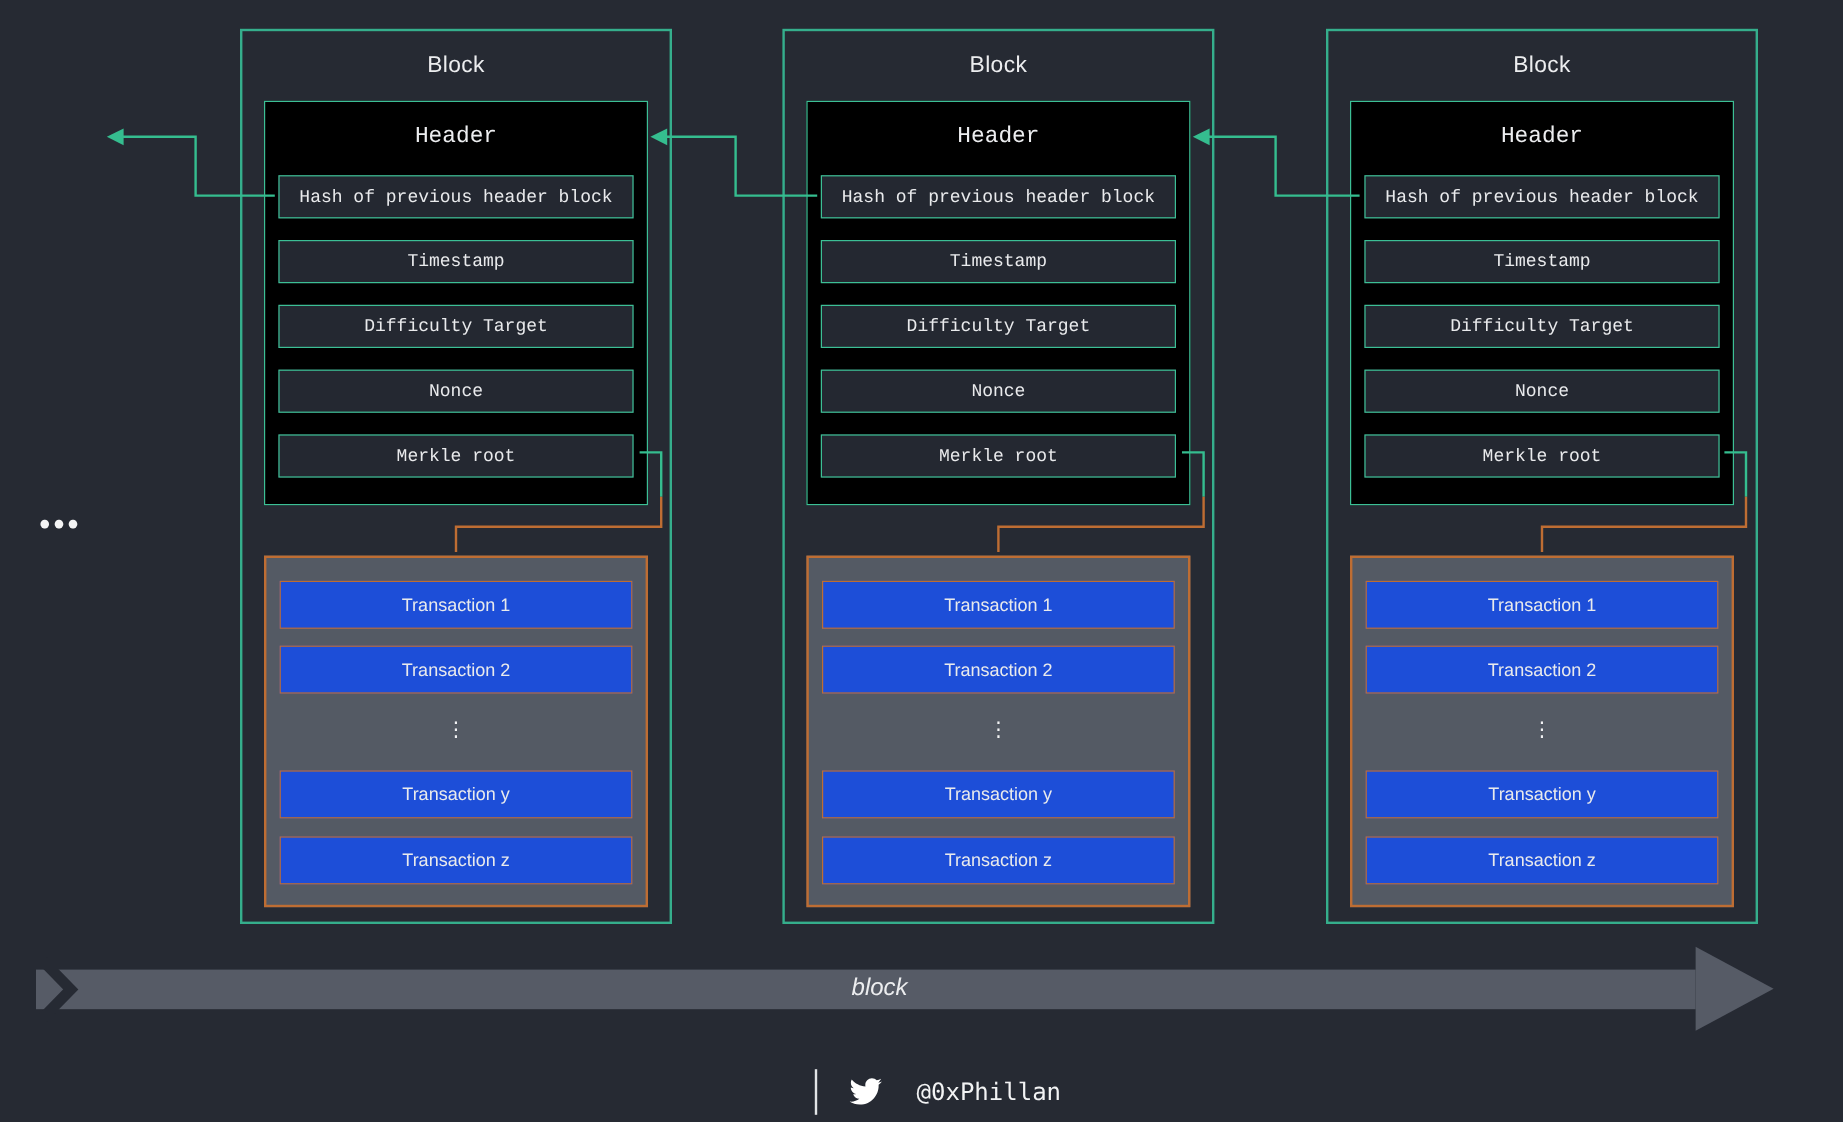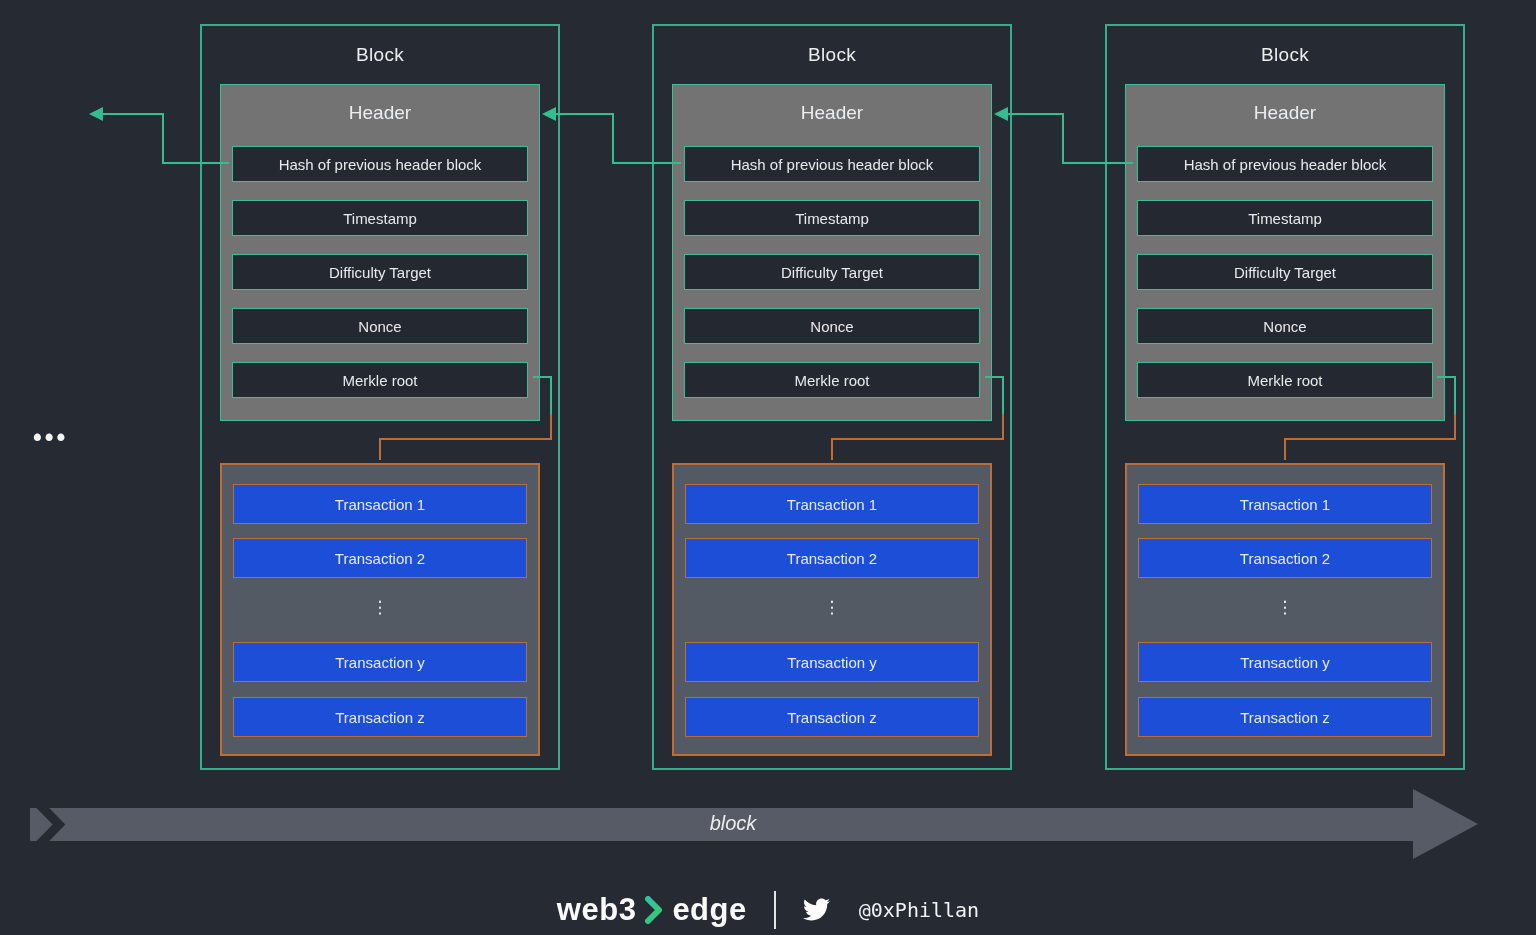--- a/index.html
+++ b/index.html
@@ -4,21 +4,21 @@
 <style>
   html,body{margin:0;padding:0;background:#1d2129;}
   .canvas{
     position:relative;width:1536px;height:935px;background:#262A33;
     font-family:"Liberation Sans",sans-serif;color:#ECEDEF;overflow:hidden;
   }
   
   .block{position:absolute;top:24px;width:360px;height:746px;border:2px solid #35AE8C;box-sizing:border-box;z-index:1;}
   .block.b1{left:200px;} .block.b2{left:652px;} .block.b3{left:1105px;}
   .block-title{position:absolute;top:0;left:0;right:0;height:58px;display:flex;align-items:center;justify-content:center;font-size:19px;letter-spacing:.3px;}
-  .header-panel{position:absolute;top:58px;left:18px;right:18px;height:337px;background:#737373;border:1.5px solid #3CBF95;box-sizing:border-box;}
+  .header-panel{position:absolute;top:58px;left:18px;right:18px;height:337px;background:#000000;border:1.5px solid #3CBF95;box-sizing:border-box;font-family:Liberation Mono, monospace;}
   .header-title{position:absolute;top:0;left:0;right:0;height:56px;display:flex;align-items:center;justify-content:center;font-size:19px;}
   .field{position:absolute;left:11px;right:11px;height:36px;background:#242831;border:1.5px solid #3CBF95;box-sizing:border-box;display:flex;align-items:center;justify-content:center;font-size:15px;color:#E9EAEC;}
   .f1{top:61px;} .f2{top:115px;} .f3{top:169px;} .f4{top:223px;} .f5{top:277px;}
   .tx-panel{position:absolute;top:437px;left:18px;right:18px;height:293px;background:#545A64;border:2px solid #BE6D33;box-sizing:border-box;}
   .tx{position:absolute;left:11px;right:11px;height:40px;background:#1d4ed8;border:1.5px solid #BE6D33;box-sizing:border-box;display:flex;align-items:center;justify-content:center;font-size:15px;color:#E9EAEC;}
   .t1{top:19px;} .t2{top:73px;} .t3{top:177px;} .t4{top:232px;text-align:center;}
   .tx-ellipsis{position:absolute;left:11px;right:11px;top:124px;height:36px;display:flex;align-items:center;justify-content:center;font-size:17px;color:#F2F3F4;background:transparent;border:none;}
   
   .prev-dots{position:absolute;left:33px;top:423px;font-size:25px;font-weight:bold;letter-spacing:3px;color:#F4F4F5;z-index:2;}
   
@@ -129,33 +129,20 @@
     <g>
       <rect x="30" y="808" width="1383" height="33" fill="#565B66"></rect>
       <polygon points="1413,789 1478,824 1413,859" fill="#565B66"></polygon>
       <polyline points="36,801 59,824.5 36,848" stroke="#262A33" stroke-width="9" fill="none"></polyline>
     </g>
   </svg>
 
   <div class="time-label">block</div>
 
   <div class="footer">
-    <div class="brand">
-      <span>web3</span>
-      <svg width="18" height="28" viewBox="0 0 18 28">
-        <polyline points="3,3 14,14 3,25" stroke="url(#g2)" stroke-width="6" fill="none" stroke-linecap="round" stroke-linejoin="round"></polyline>
-        <defs>
-          <linearGradient id="g2" x1="0" y1="0" x2="1" y2="1">
-            <stop offset="0" stop-color="#2EC4A3"></stop>
-            <stop offset="1" stop-color="#3BC86E"></stop>
-          </linearGradient>
-        </defs>
-      </svg>
-      <span>edge</span>
-    </div>
     <div class="footer-divider"></div>
     <div class="tw-wrap">
       <svg width="27" height="23" viewBox="0 0 24 20">
         <path fill="#FFFFFF" d="M23.9 2.6c-.9.4-1.8.65-2.8.77 1-.6 1.8-1.57 2.16-2.72-.95.56-2 .96-3.13 1.18C19.23.87 17.96.27 16.54.27c-2.72 0-4.92 2.2-4.92 4.92 0 .39.04.76.13 1.12C7.64 6.1 4.02 4.14 1.6 1.17c-.43.72-.67 1.56-.67 2.47 0 1.71.87 3.21 2.19 4.1-.8-.03-1.57-.25-2.23-.62v.06c0 2.39 1.7 4.38 3.95 4.83-.41.11-.85.17-1.3.17-.31 0-.62-.03-.92-.09.63 1.95 2.45 3.38 4.6 3.42-1.68 1.32-3.8 2.1-6.1 2.1-.4 0-.78-.02-1.17-.07 2.19 1.4 4.77 2.21 7.56 2.21 9.05 0 14-7.5 14-13.99 0-.21 0-.42-.02-.63.96-.69 1.8-1.56 2.46-2.55z"></path>
       </svg>
       <span class="tw-handle">@0xPhillan</span>
     </div>
   </div>
 
 </div>

